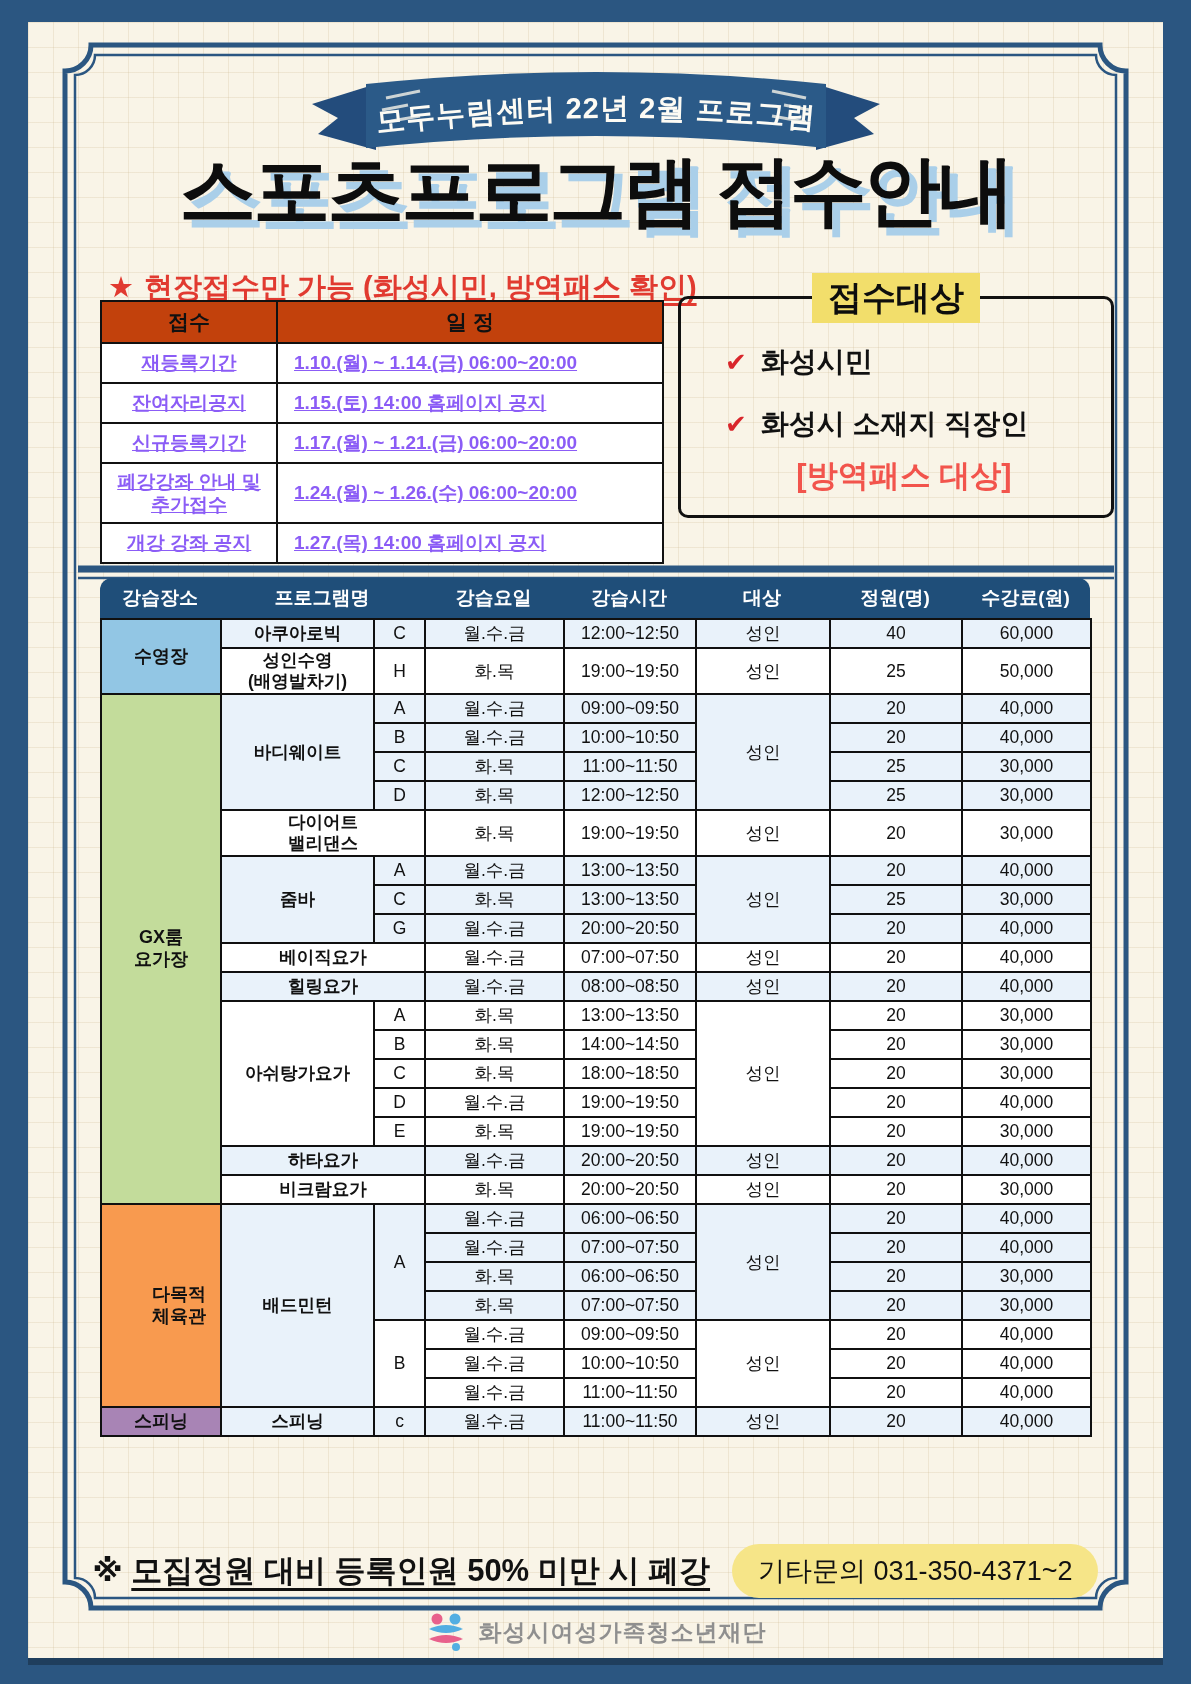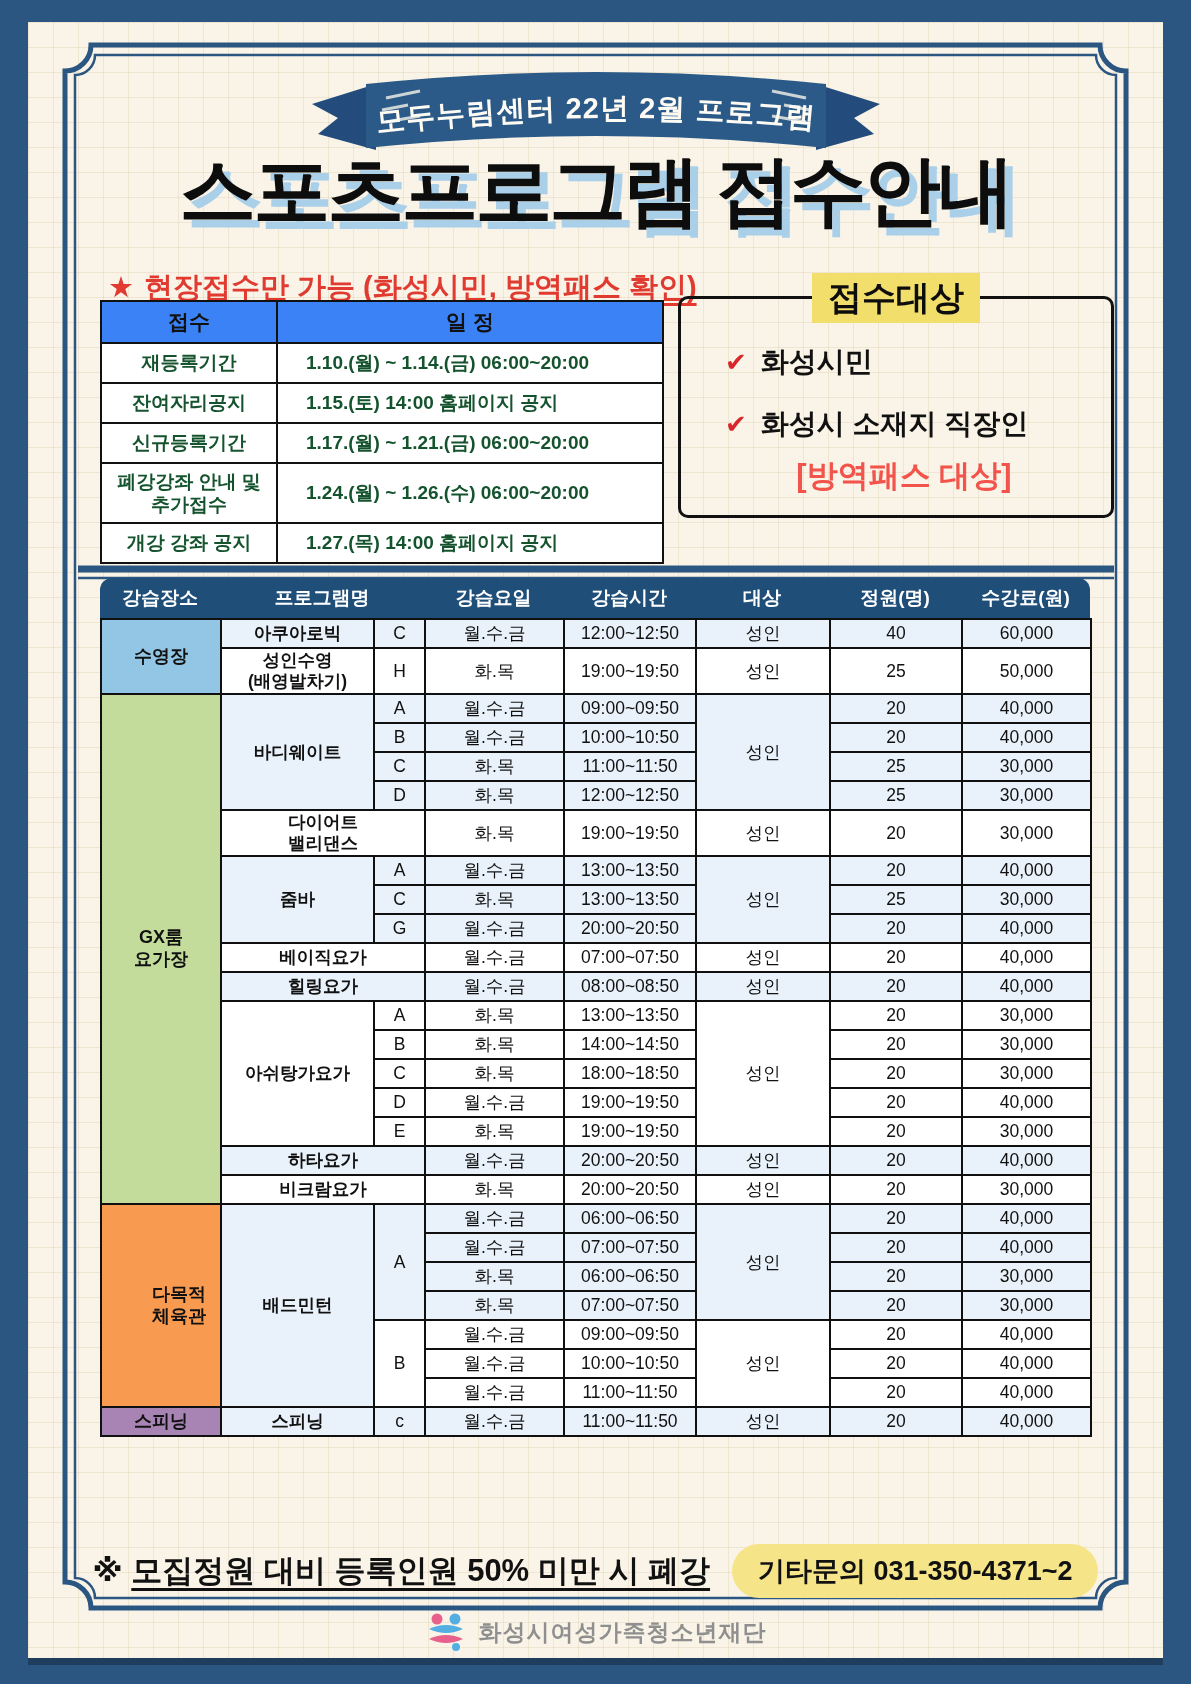--- a/index.html
+++ b/index.html
@@ -24,24 +24,24 @@
     text-align:center;font-size:77px;font-weight:900;letter-spacing:-3px;color:#0d0d0d;
     text-shadow:8px 8px 0 #aacfe9;
   }
   .notice{position:absolute;left:80px;top:246px;font-size:29px;font-weight:800;color:#e13a30;}
   .notice .star{margin-right:10px;}
   .notice .ntxt{text-decoration:underline;text-decoration-thickness:3px;text-underline-offset:6px;}
 
   
   .sched{position:absolute;left:72px;top:278px;border-collapse:collapse;table-layout:fixed;width:562px;background:#fff;}
   .sched th,.sched td{border:2.5px solid #111;vertical-align:middle;line-height:1.22;}
-  .sched th{background:#3b82f6;font-size:21px;font-weight:800;height:38px;color:#111;}
-  .sched td{font-size:19px;height:36px;color:#14532d;}
+  .sched th{background:#c2410c;font-size:21px;font-weight:800;height:38px;color:#111;}
+  .sched td{font-size:19px;height:36px;color:#8b5cf6;text-decoration:underline;}
   .sched td.lab{text-align:center;font-weight:700;white-space:pre-line;}
-  .sched td.val{text-align:left;padding-left:28px;font-weight:600;}
+  .sched td.val{text-align:left;padding-left:16px;font-weight:600;}
   .sched tr.tall td{height:56px;}
 
   
   .elig{position:absolute;left:650px;top:274px;width:430px;height:216px;border:3.5px solid #111;border-radius:10px;}
   .elig .etitle{
     position:absolute;left:50%;top:-26px;transform:translateX(-50%);
     background:#f2de6b;color:#0d0d0d;font-size:34px;font-weight:700;
     padding:2px 16px;white-space:nowrap;
   }
   .elig .items{position:absolute;left:44px;top:44px;}
@@ -63,21 +63,21 @@
   .pt td.pre{white-space:pre-line;}
   .pt td.pname{font-weight:600;}
   .pt td.sw{background:#92c6e4 !important;font-weight:800;font-size:18px;}
   .pt td.gx{background:#c3dc9b !important;font-weight:800;font-size:18px;}
   .pt td.gym{background:#f89a4f !important;font-weight:800;font-size:18px;padding-left:37px;}
   .pt td.sp{background:#a884b5 !important;font-weight:800;font-size:18px;}
 
   .footnote{position:absolute;left:0;top:1522px;width:100%;display:flex;align-items:center;justify-content:center;gap:22px;text-align:right;}
   .footnote .note{font-size:31px;font-weight:900;color:#111;}
   .footnote .note .u{text-decoration:underline;text-decoration-thickness:3px;text-underline-offset:7px;}
-  .footnote .badge{background:#f6e588;border-radius:30px;padding:9px 26px;font-size:27px;font-weight:700;color:#111;}
+  .footnote .badge{background:#f6e588;border-radius:30px;padding:9px 26px;font-size:27px;font-weight:400;color:#111;}
 
   .orgline{position:absolute;left:0;top:1590px;width:100%;display:flex;align-items:center;justify-content:center;gap:12px;}
   .orgline .orgname{font-size:23px;font-weight:600;color:#8f8f8f;letter-spacing:1px;}
 </style>
 </head>
 <body>
 
 <div class="page">
 
   <svg class="frame-svg" width="1135" height="1636" viewBox="0 0 1135 1636">

